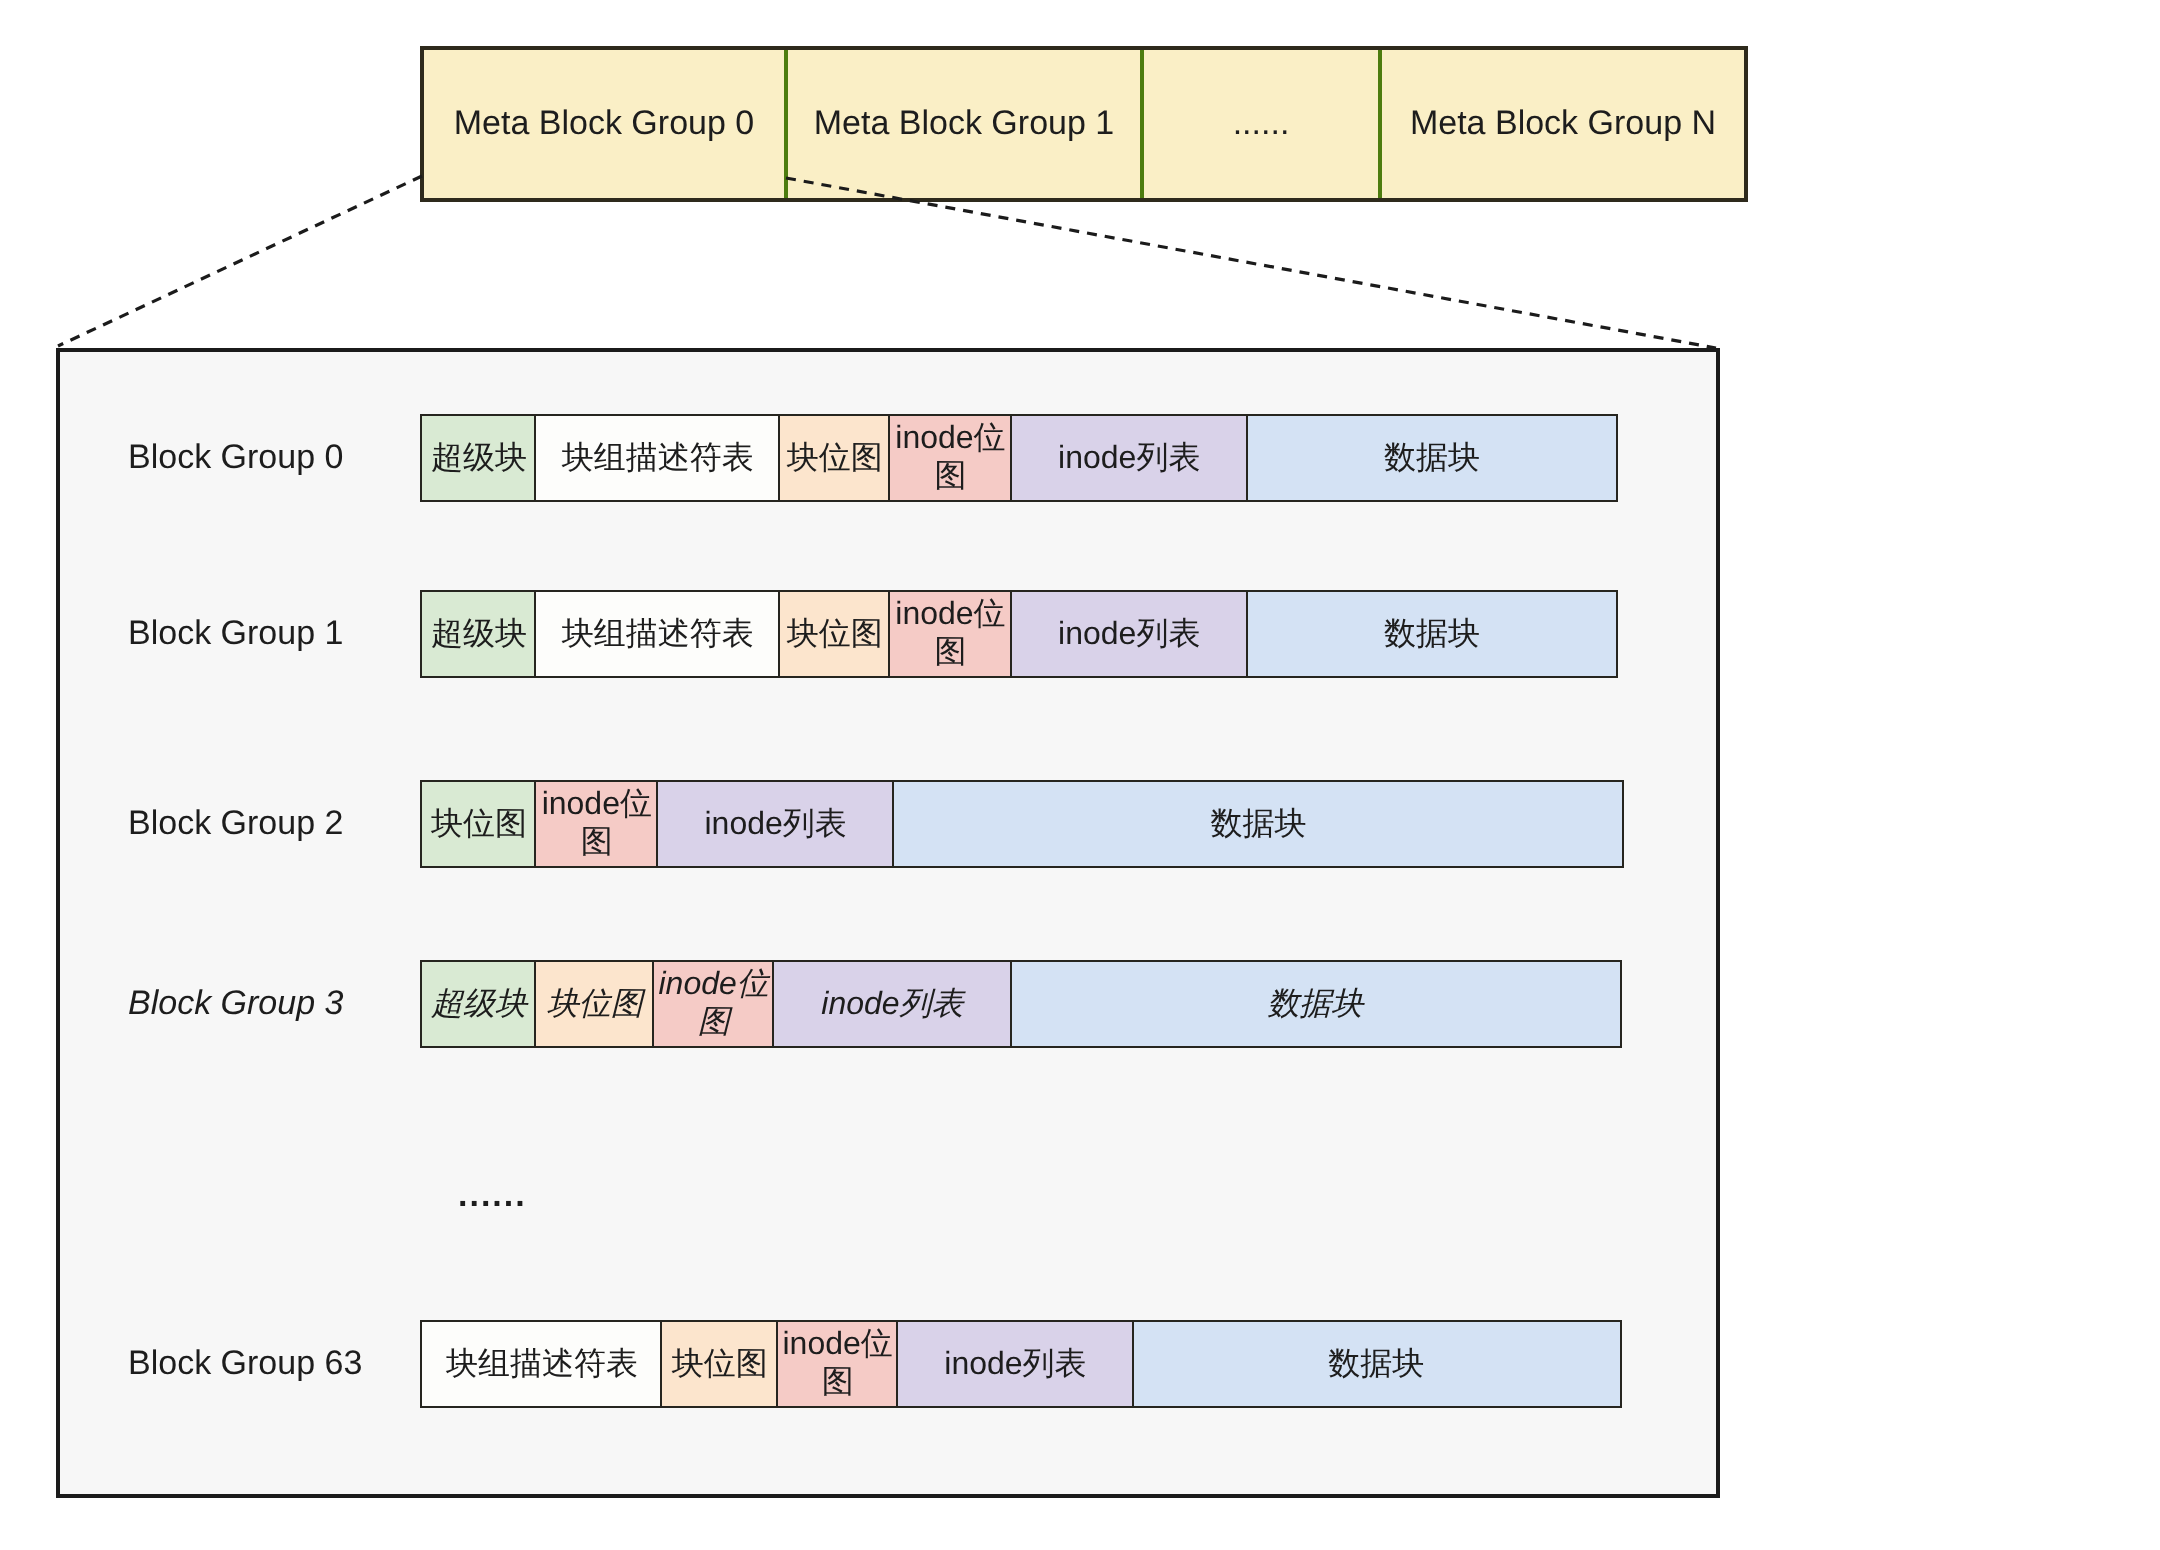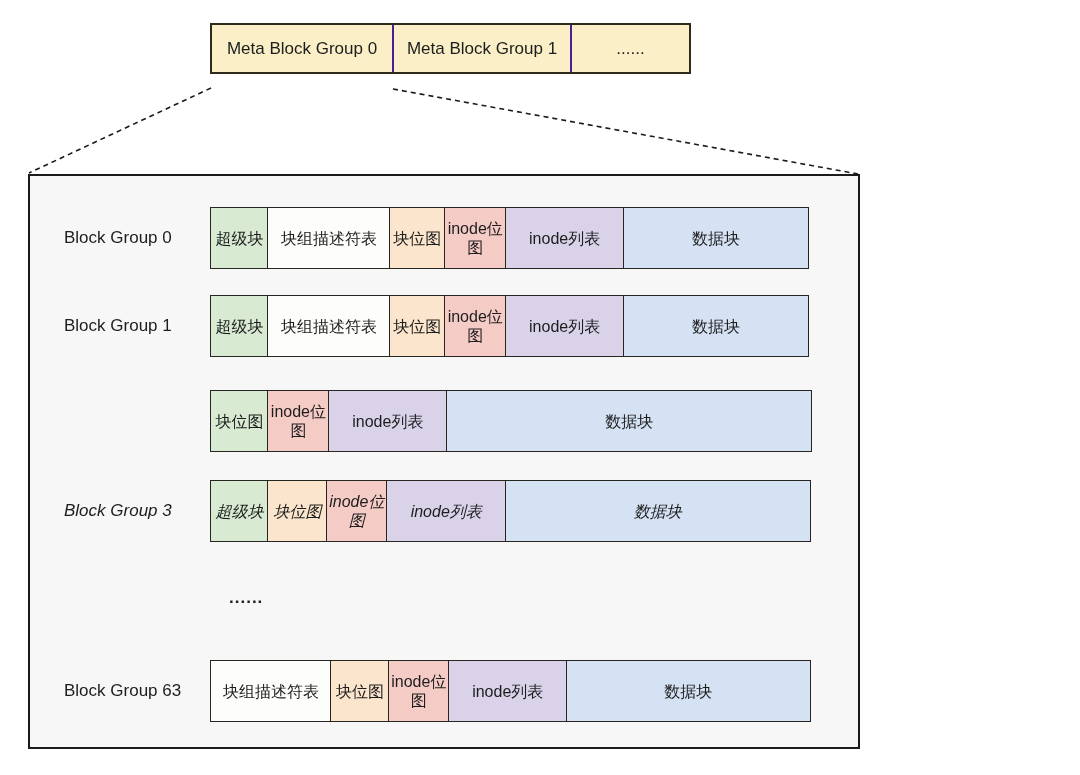--- a/index.html
+++ b/index.html
@@ -6,46 +6,46 @@
   .canvas{
     position:relative;
     width:1080px;height:775px;
     background:#ffffff;
     font-family:"Liberation Sans","DejaVu Sans",sans-serif;
     color:#1d1d1d;
     overflow:hidden;
   }
   
   .meta-row{
-    position:absolute;left:210px;top:23px;height:51px;
+    position:absolute;left:210px;top:23px;height:78px;
     display:flex;
     border:2px solid #2e2a1c;
     background:#faefc6;
     box-sizing:border-box;
   }
   .meta-cell{
     display:flex;align-items:center;justify-content:center;
     font-size:17px;
     box-sizing:border-box;
     white-space:nowrap;
   }
-  .meta-cell + .meta-cell{border-left:2px solid #4c1d95;}
+  .meta-cell + .meta-cell{border-left:2px solid #4d7c0f;}
   
   .overlay{
     position:absolute;left:0;top:0;width:1080px;height:775px;
     pointer-events:none;
   }
   
   .detail-box{
     position:absolute;left:28px;top:174px;width:832px;height:575px;
     background:#f7f7f7;
     border:2px solid #1b1b1b;
     box-sizing:border-box;
   }
-  .bg-row{position:absolute;left:0;width:100%;height:62px;padding-left:29px;}
+  .bg-row{position:absolute;left:0;width:100%;height:44px;padding-left:29px;}
   .bg-row-label{
     position:absolute;left:34px;top:0;height:100%;
     display:flex;align-items:center;
     font-size:17px;
     white-space:nowrap;
   }
   .bg-bar{
     position:absolute;left:180px;top:0;height:100%;
     display:flex;
     border-radius:24px;
@@ -68,20 +68,21 @@
 </style>
 </head>
 <body>
 
 <div class="canvas">
 
   <div class="meta-row">
       <div class="meta-cell" style="width: 180px;">Meta Block Group 0</div>
       <div class="meta-cell" style="width: 178px;">Meta Block Group 1</div>
       <div class="meta-cell" style="width: 119px;">......</div>
+      <div class="meta-cell" style="width: 183px;">Meta Block Group N</div>
     </div>
 
   <svg class="overlay" width="1080" height="775" viewBox="0 0 1080 775" xmlns="http://www.w3.org/2000/svg">
     <line x1="211" y1="88" x2="29" y2="173" stroke="#1b1b1b" stroke-width="1.6" stroke-dasharray="5 4"></line>
     <line x1="393" y1="89" x2="858" y2="174" stroke="#1b1b1b" stroke-width="1.6" stroke-dasharray="5 4"></line>
   </svg>
 
   <div class="detail-box">
     <div class="box-ellipsis">......</div>
   <div class="bg-row" style="top: 31px;">
@@ -124,20 +125,21 @@
           </div>
           <div class="seg" style="width: 120px; background: rgb(217, 210, 233);">
             <span>inode列表</span>
           </div>
           <div class="seg" style="width: 186px; background: rgb(212, 226, 244);">
             <span>数据块</span>
           </div>
         </div>
       </div>
       <div class="bg-row" style="top: 214px;">
+        <div class="bg-row-label">Block Group 2</div>
         <div class="bg-bar">
           <div class="seg" style="width: 59px; background: rgb(217, 234, 211);">
             <span>块位图</span>
           </div>
           <div class="seg" style="width: 62px; background: rgb(245, 203, 198);">
             <span>inode位图</span>
           </div>
           <div class="seg" style="width: 120px; background: rgb(217, 210, 233);">
             <span>inode列表</span>
           </div>

